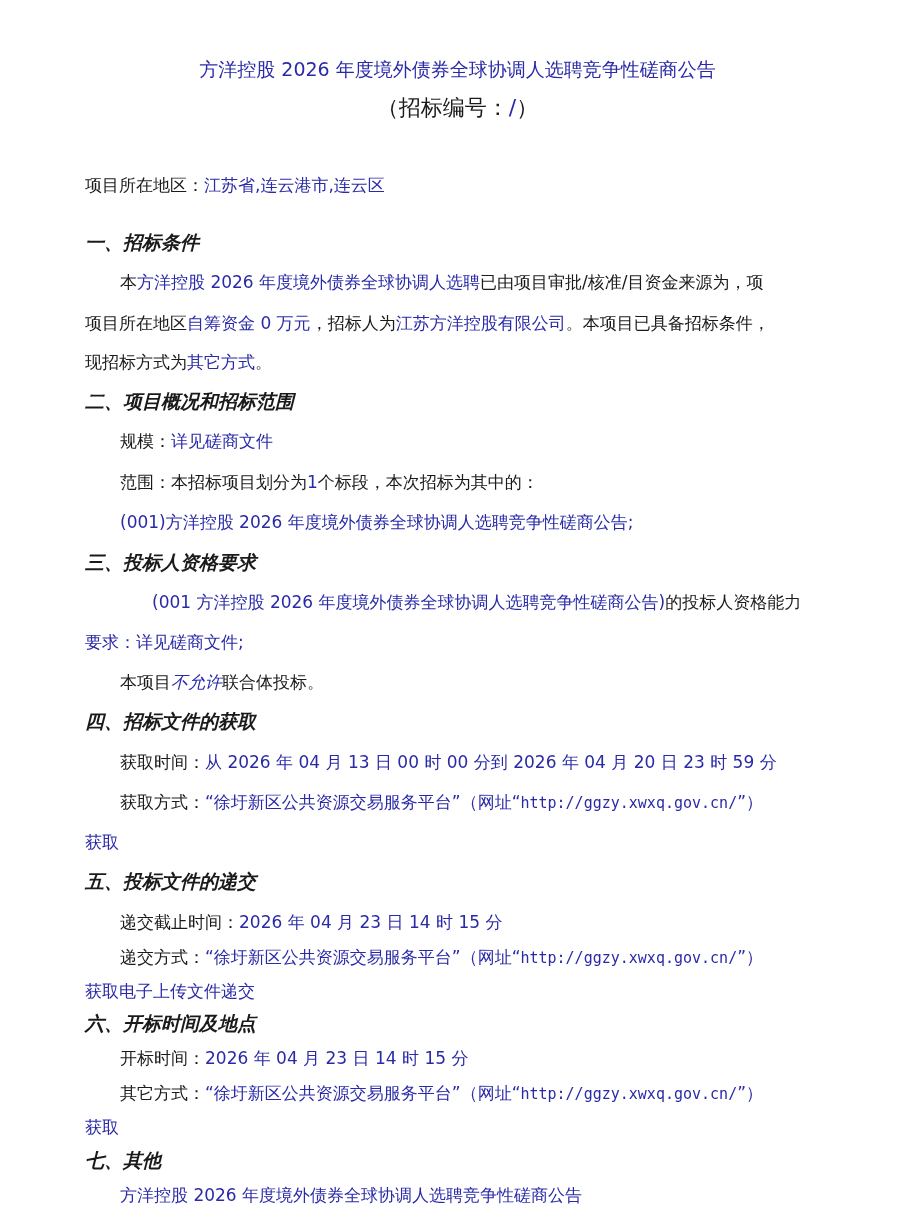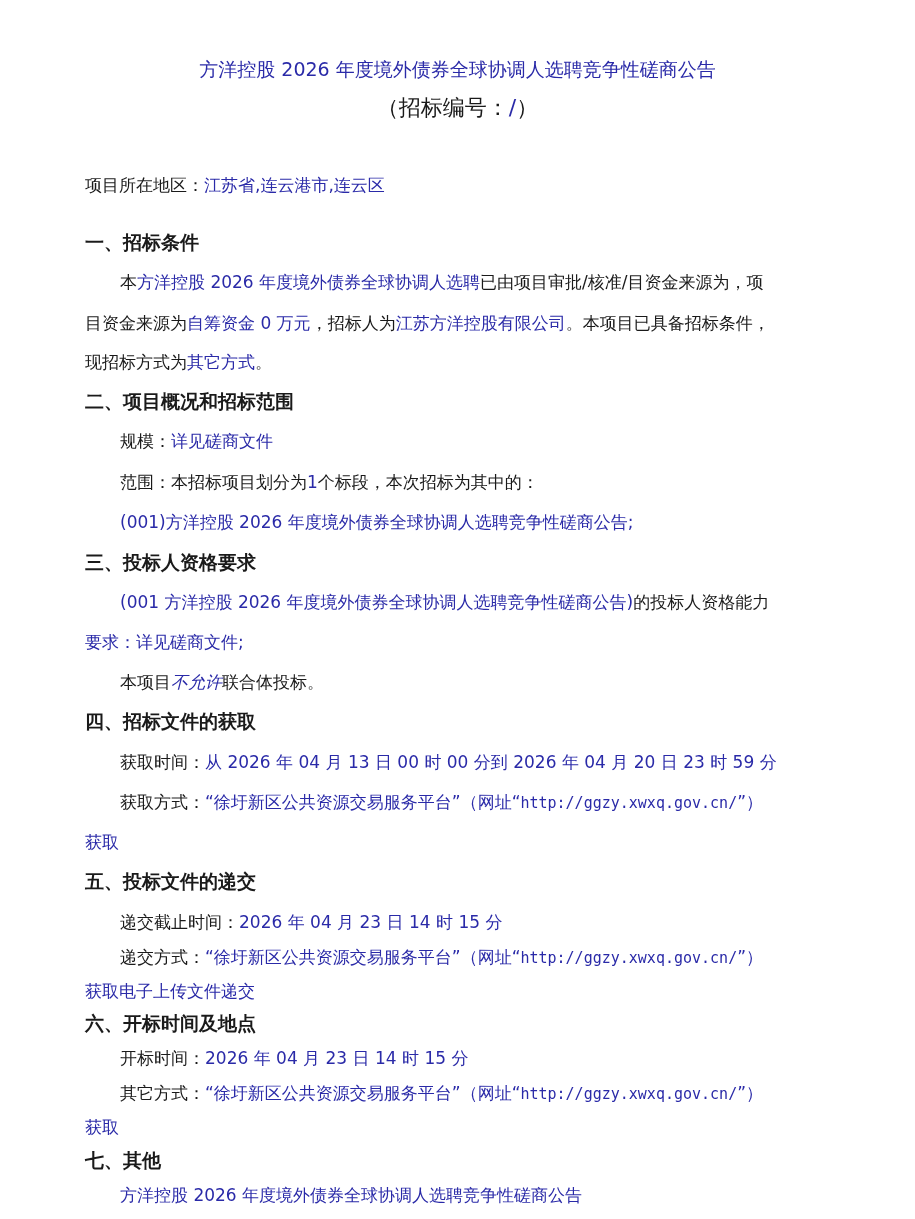--- a/index.html
+++ b/index.html
@@ -1,21 +1,21 @@
 <!DOCTYPE html>
 <html><head>
 <meta charset="utf-8">
 <style>
   html, body { margin:0; padding:0; background:#ffffff; }
   body { width:915px; height:1219px; position:relative; overflow:hidden;
          font-family:"DejaVu Sans","Liberation Sans",sans-serif; color:#1a1a1a; }
   .line { position:absolute; left:85px; white-space:nowrap; font-size:17px; line-height:22px; }
   .ind { left:120px; }
   .center { left:0; width:915px; text-align:center; }
-  .h { font-weight:bold; font-size:19px; }
+  .h { font-weight:bold; font-size:19px;font-style:italic; }
   .title { font-size:19px; color:#2a2aa8; }
   .b { color:#2a2aa8; }
   .it { font-style:italic; }
   .mono { font-family:"DejaVu Sans Mono","Liberation Mono",monospace; font-size:15px; }
 </style>
 </head>
 <body>
 
 <div>
 
@@ -26,37 +26,37 @@
 
   <div class="line" style="top:174px;">
     <span>项目所在地区：</span><span class="b">江苏省,连云港市,连云区</span>
   </div>
 
   <div class="line h" style="top:231px;">一、招标条件</div>
   <div class="line ind" style="top:271px;">
     <span>本</span><span class="b">方洋控股 2026 年度境外债券全球协调人选聘</span><span>已由项目审批/核准/目资金来源为，项</span>
   </div>
   <div class="line" style="top:312px;">
-    <span>目资金来源为</span><span class="b">自筹资金 0 万元</span><span>，招标人为</span><span class="b">江苏方洋控股有限公司</span><span>。本项目已具备招标条件，</span>
+    <span>项目所在地区</span><span class="b">自筹资金 0 万元</span><span>，招标人为</span><span class="b">江苏方洋控股有限公司</span><span>。本项目已具备招标条件，</span>
   </div>
   <div class="line" style="top:351px;">
     <span>现招标方式为</span><span class="b">其它方式</span><span>。</span>
   </div>
 
   <div class="line h" style="top:390px;">二、项目概况和招标范围</div>
   <div class="line ind" style="top:430px;">
     <span>规模：</span><span class="b">详见磋商文件</span>
   </div>
   <div class="line ind" style="top:471px;">
     <span>范围：本招标项目划分为</span><span class="b">1</span><span>个标段，本次招标为其中的：</span>
   </div>
   <div class="line ind b" style="top:511px;">(001)方洋控股 2026 年度境外债券全球协调人选聘竞争性磋商公告;</div>
 
   <div class="line h" style="top:551px;">三、投标人资格要求</div>
-  <div class="line ind" style="top:591px;">
+  <div class="line ind" style="top:591px;margin-left:32px;">
     <span class="b">(001 方洋控股 2026 年度境外债券全球协调人选聘竞争性磋商公告)</span><span>的投标人资格能力</span>
   </div>
   <div class="line b" style="top:631px;">
     <span>要求：</span><span>详见磋商文件;</span>
   </div>
   <div class="line ind" style="top:671px;">
     <span>本项目</span><span class="b it">不允许</span><span>联合体投标。</span>
   </div>
 
   <div class="line h" style="top:710px;">四、招标文件的获取</div>

